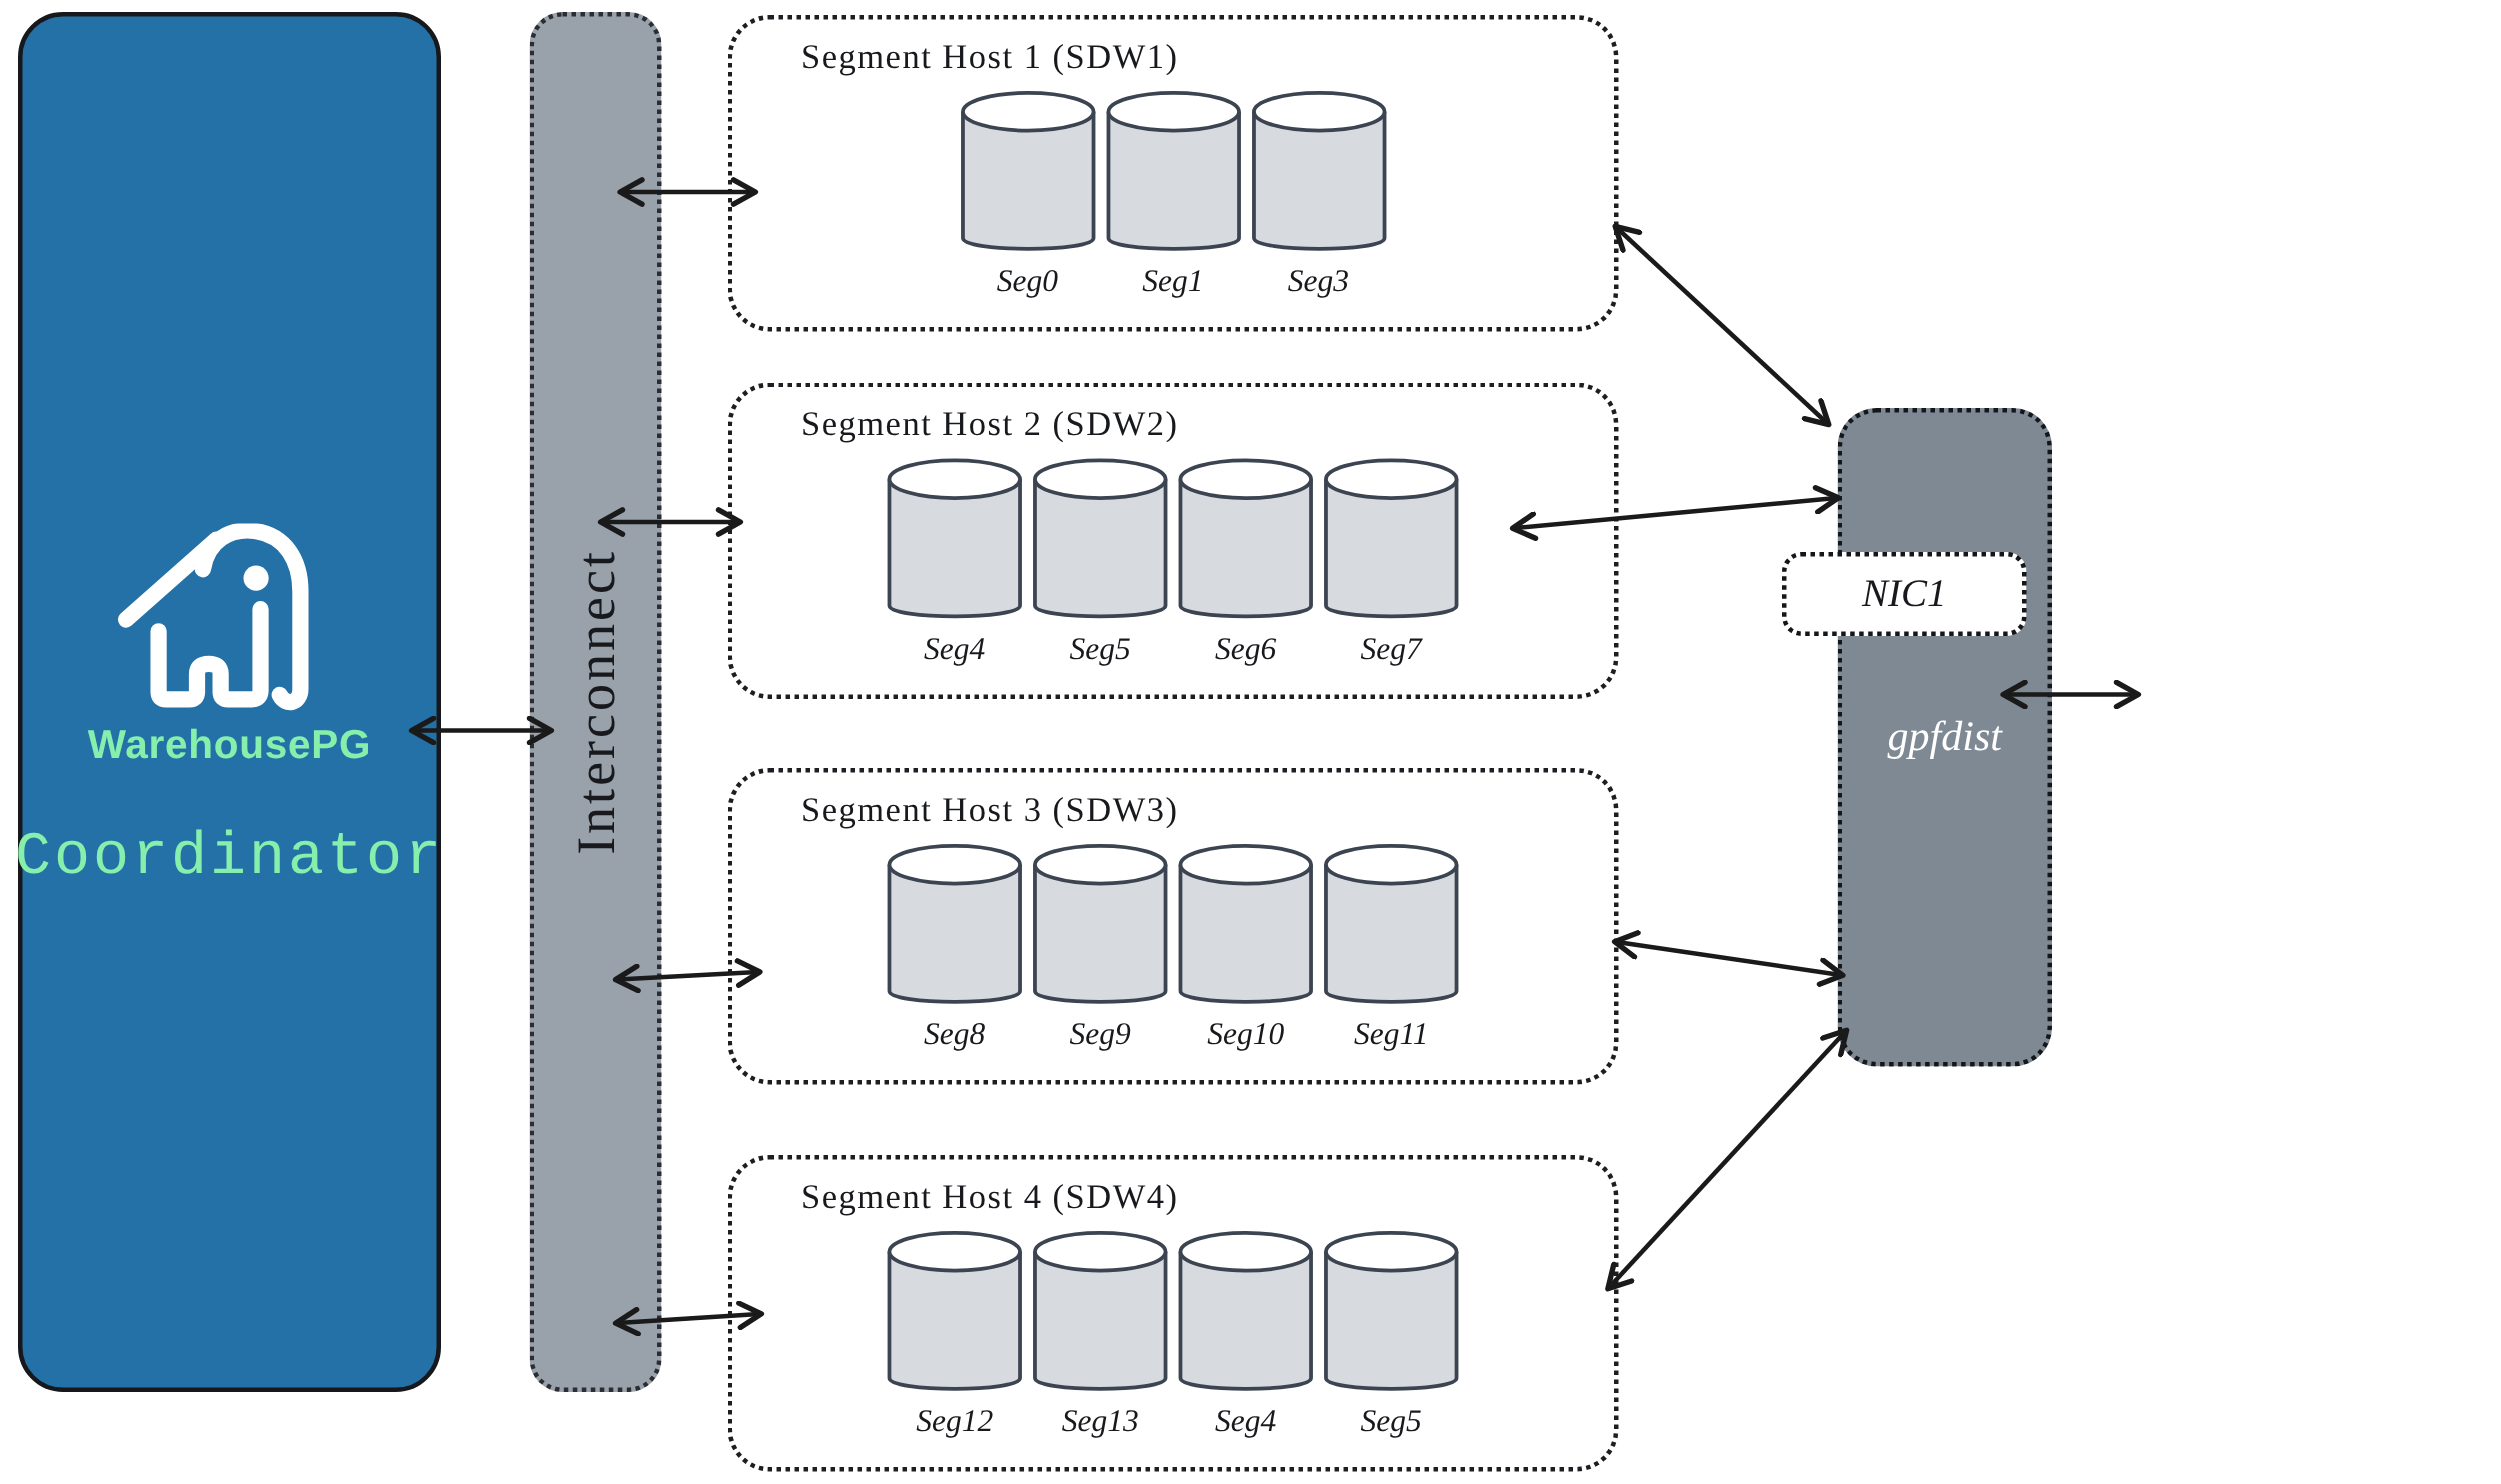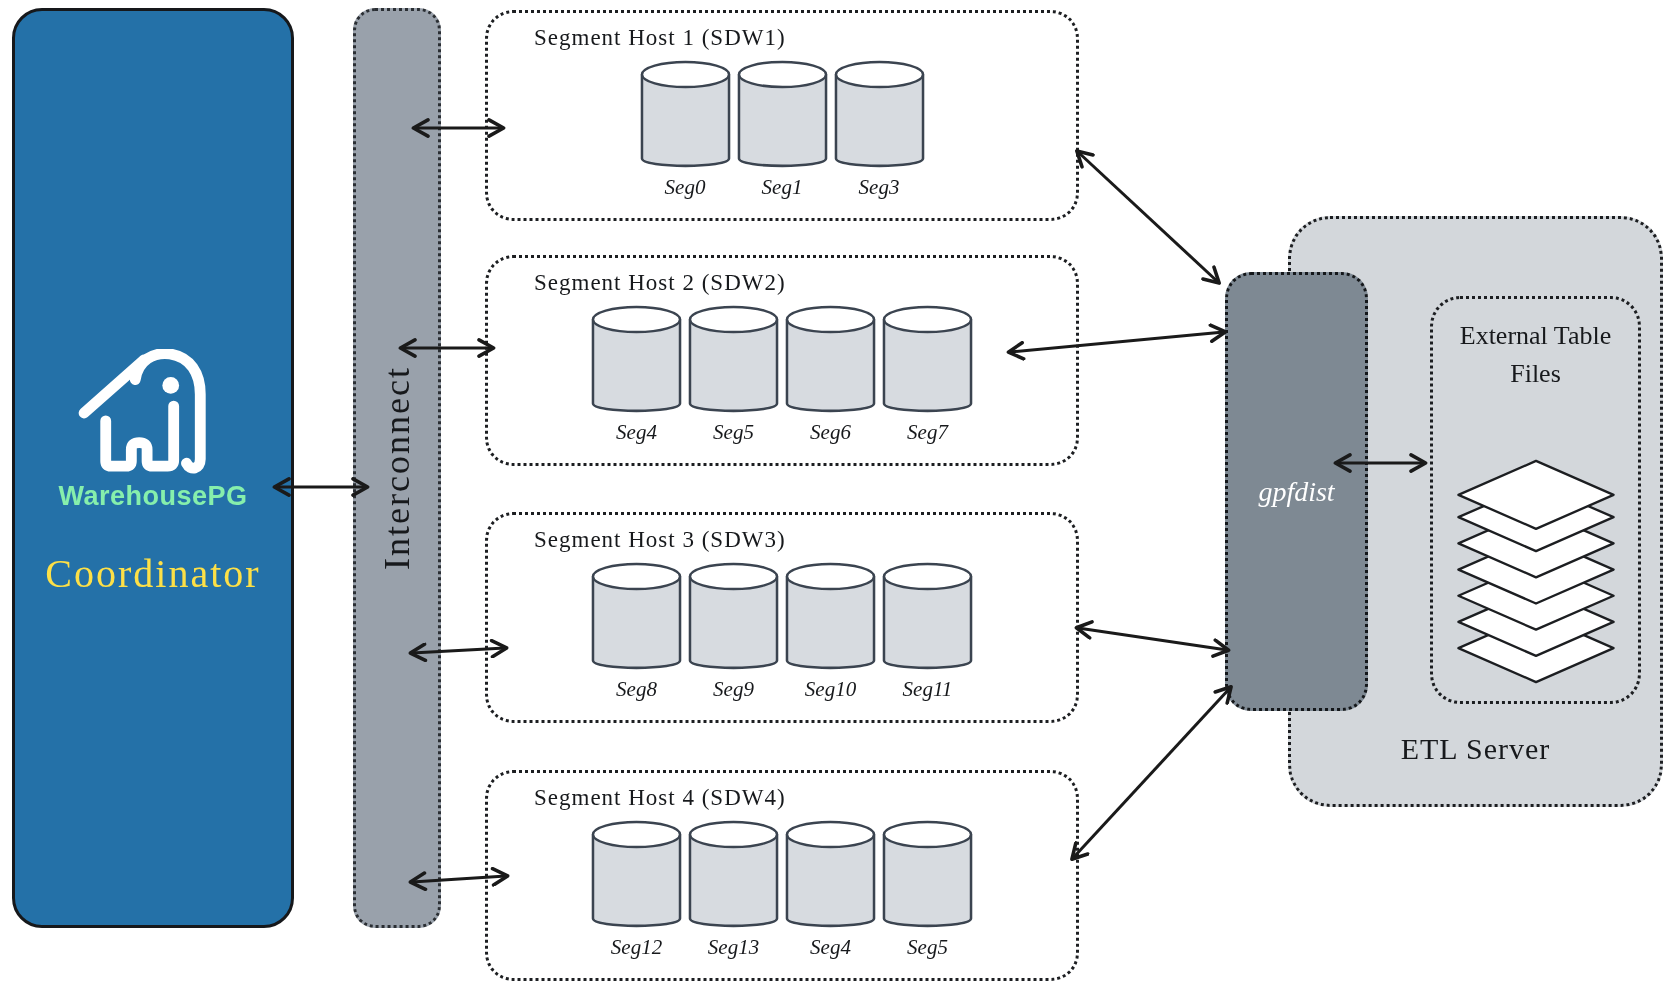--- a/index.html
+++ b/index.html
@@ -7,21 +7,21 @@
          font-family:cursive;color:#17191c;}
 
   
   .coordinator{position:absolute;left:12px;top:8px;width:276px;height:914px;
     background:#2471a8;border:3px solid #16181b;border-radius:30px;z-index:1;}
   .coord-content{position:absolute;left:0;right:0;top:338px;display:flex;
     flex-direction:column;align-items:center;}
   .logo-svg{width:152px;height:130px;display:block;}
   .brand{font-family:"Liberation Sans",sans-serif;font-weight:700;font-size:27px;
     color:#86efac;letter-spacing:.5px;margin-top:2px;}
-  .coord-label{font-size:40px;color:#fde047;margin-top:38px;letter-spacing:2px;}
+  .coord-label{font-size:40px;color:#86efac;margin-top:38px;letter-spacing:2px;font-family:Liberation Mono, monospace;}
 
   
   .interconnect{position:absolute;left:353px;top:8px;width:82px;height:914px;
     background:#99a1ab;border:3px dotted #2a2e33;border-radius:22px;z-index:1;
     display:flex;align-items:center;justify-content:center;}
   .interconnect-label{writing-mode:vertical-rl;transform:rotate(180deg);
     font-size:36px;color:#17191c;letter-spacing:2px;}
 
   
   .host{position:absolute;left:485px;width:588px;height:205px;background:#ffffff;
@@ -205,41 +205,25 @@
       <div class="cyl">
         <svg class="cyl-svg" viewBox="0 0 100 122">
             <path d="M5,16 L5,103 C5,113 95,113 95,103 L95,16" fill="#d7dbe0" stroke="#3b4450" stroke-width="2.6"></path>
             <ellipse cx="50" cy="16" rx="45" ry="13" fill="#ffffff" stroke="#3b4450" stroke-width="2.6"></ellipse>
           </svg>
         <div class="seg-label">Seg5</div>
       </div>
     </div>
   </div>
 
-  <div class="etl">
-    <div class="external-box">
-      <div class="external-label">External Table Files</div>
-      <svg class="stack-svg" viewBox="0 0 170 232">
-        <g fill="#ffffff" stroke="#1c1e21" stroke-width="2.4" stroke-linejoin="round">
-          <polygon points="85,160 165,195 85,230 5,195"></polygon>
-          <polygon points="85,133 165,168 85,203 5,168"></polygon>
-          <polygon points="85,106 165,141 85,176 5,141"></polygon>
-          <polygon points="85,79 165,114 85,149 5,114"></polygon>
-          <polygon points="85,52 165,87 85,122 5,87"></polygon>
-          <polygon points="85,25 165,60 85,95 5,60"></polygon>
-          <polygon points="85,2 165,37 85,72 5,37"></polygon>
-        </g>
-      </svg>
-    </div>
-    <div class="etl-label">ETL Server</div>
-  </div>
 
   <div class="gpfdist">
     <div class="gpfdist-label">gpfdist</div>
   </div>
+  <div class="nic nic1">NIC1</div>
 
   <svg class="arrows" viewBox="0 0 1667 989">
     <defs>
       <marker id="ah" viewBox="0 0 12 12" refX="9.5" refY="6" markerWidth="6.5" markerHeight="6.5" orient="auto-start-reverse">
         <path d="M1.5,1 L10.5,6 L1.5,11" fill="none" stroke="#1a1a1a" stroke-width="2.2" stroke-linecap="round" stroke-linejoin="round"></path>
       </marker>
     </defs>
     <g stroke="#1a1a1a" stroke-width="3" fill="none">
       <line x1="276" y1="487" x2="366" y2="487" marker-start="url(#ah)" marker-end="url(#ah)"></line>
       <line x1="415" y1="128" x2="502" y2="128" marker-start="url(#ah)" marker-end="url(#ah)"></line>

